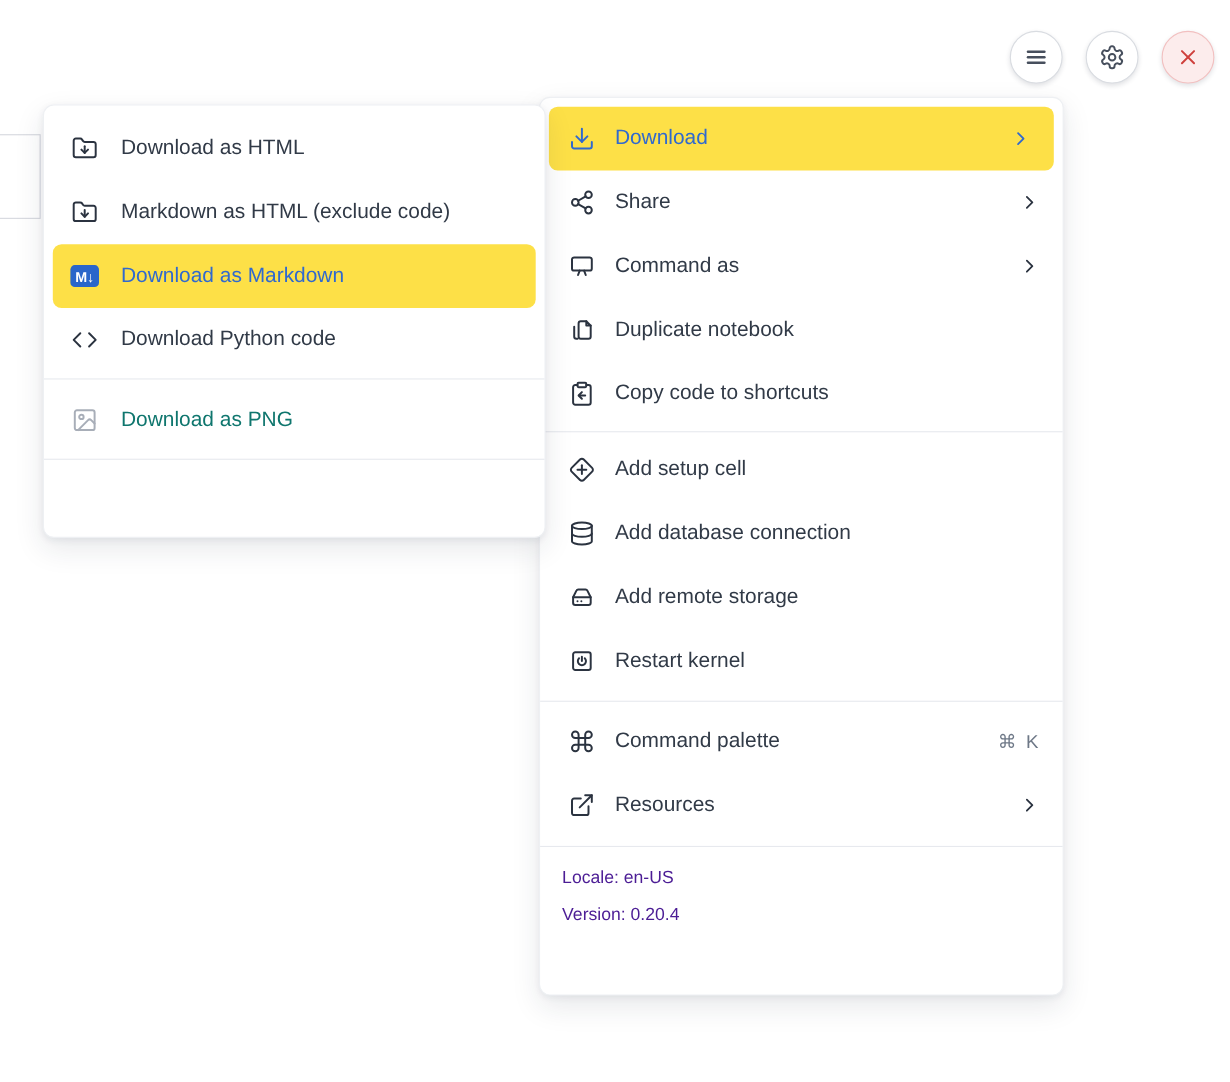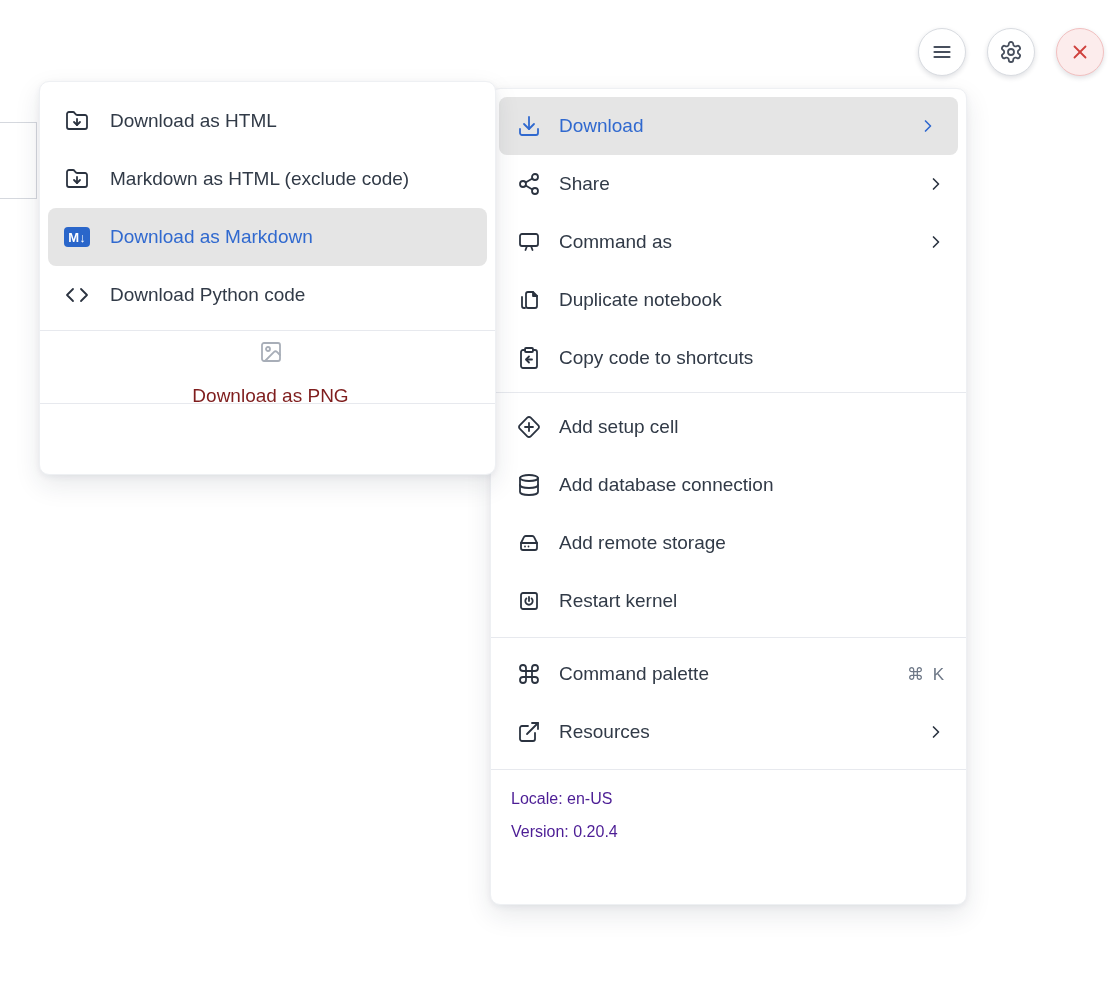--- a/index.html
+++ b/index.html
@@ -15,38 +15,38 @@
   .topbar { position:absolute; left:918px; top:28px; display:flex; gap:21px; z-index:4; }
   .circle-btn { width:48px; height:48px; border-radius:50%; background:#fff;
     border:1px solid #d9dce1; color:#474f5d; display:flex; align-items:center;
     justify-content:center; cursor:pointer; box-shadow:0 2px 5px rgba(25,35,55,.14); }
   .circle-btn.danger { background:#fcecec; border-color:#f2c0c0; color:#cf413d; }
 
   
   .panel { position:absolute; background:#fff; border:1px solid #eef0f3; border-radius:10px;
     box-shadow:0 10px 26px rgba(25,35,60,.10), 0 2px 6px rgba(25,35,60,.06); }
   .main-menu { left:490px; top:88px; width:477px; height:817px; z-index:2; padding-top:8px; }
-  .submenu   { left:39px;  top:81px; width:457px; height:394px; z-index:3; padding:10px 0 6px; }
+  .submenu   { left:39px;  top:95px; width:457px; height:394px; z-index:3; padding:10px 0 6px; }
 
   
   .menu-item { height:58px; display:flex; align-items:center; gap:17px;
     padding:0 20px 0 25px; color:#313a47; font-size:19px; cursor:pointer; }
   .submenu .menu-item { padding:0 18px 0 24px; gap:20px; }
   .menu-item .icn { flex:0 0 auto; display:flex; align-items:center; justify-content:center;
     width:26px; height:26px; color:#2b3340; }
   .menu-item .label { white-space:nowrap; }
   .menu-item .end { margin-left:auto; display:flex; align-items:center; color:#2b3340; }
   .menu-item .shortcut { margin-left:auto; color:#6e7887; font-size:17px; letter-spacing:2px; }
 
-  .menu-item.active { background:#e5e5e5; border-radius:8px; color:#3069cf; }
+  .menu-item.active { background:#fde047; border-radius:8px; color:#3069cf; }
   .main-menu .menu-item.active { margin:0 8px; padding-left:17px; }
   .submenu   .menu-item.active { margin:0 8px; padding-left:16px; }
   .menu-item.active .icn, .menu-item.active .end { color:#3069cf; }
 
-  .menu-item.disabled { color:#7f1d1d; cursor:default;flex-direction:column; }
+  .menu-item.disabled { color:#0f766e; cursor:default; }
   .menu-item.disabled .icn { color:#a8aeb8; }
 
   .separator { height:1px; background:#e7e9ee; margin:6px 0 8px; }
   .main-menu .sep-a { margin:5px 0; }
   .main-menu .sep-b { margin:7px 0; }
   .main-menu .sep-c { margin:8px 0 0; }
 
   .md-badge { width:28px; height:20px; border-radius:4px; background:#2a66ca; color:#fff;
     font-size:13px; font-weight:bold; display:flex; align-items:center; justify-content:center;
     letter-spacing:0; }

